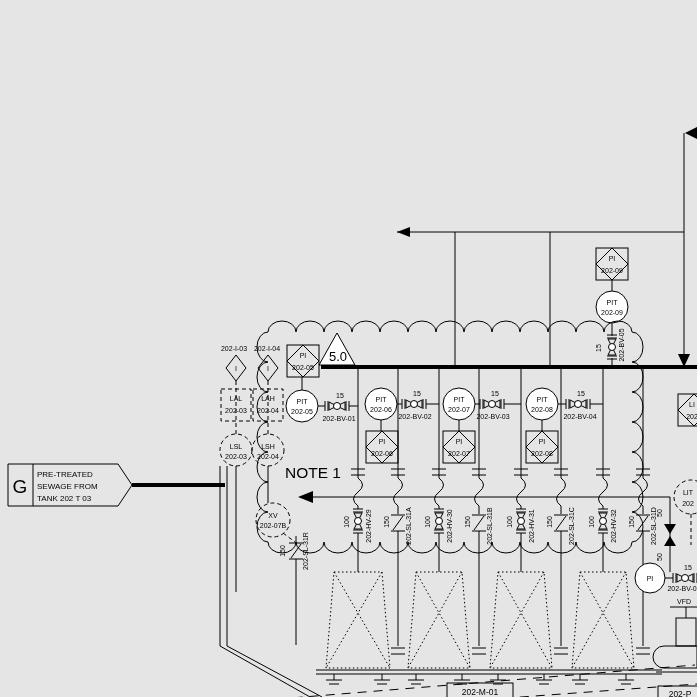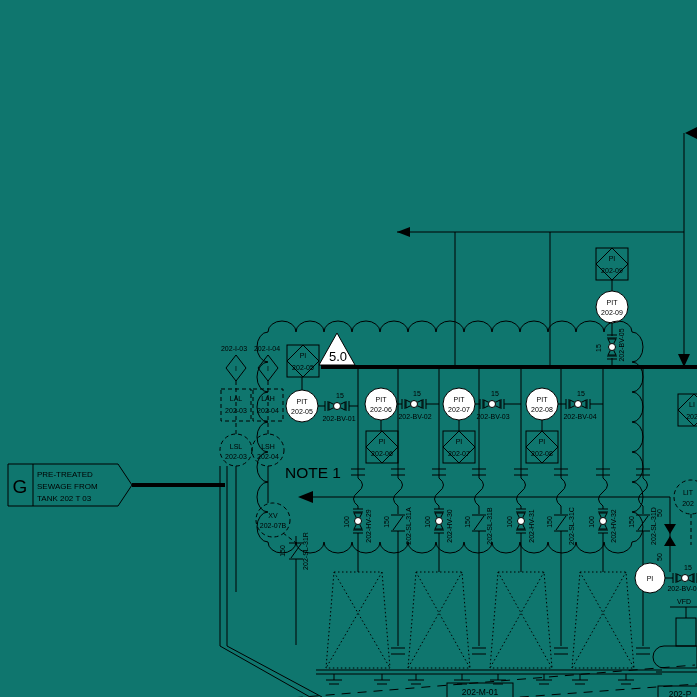--- a/index.html
+++ b/index.html
@@ -1,16 +1,16 @@
 <!DOCTYPE html>
 <html><head>
 <meta charset="utf-8">
 <style>
   html,body{margin:0;padding:0;background:#fff;}
-  .stage{width:697px;height:697px;position:relative;background:#0f766e;overflow:hidden;}
+  .stage{width:697px;height:697px;position:relative;background:#e5e5e5;overflow:hidden;}
   svg{display:block;}
   svg text{font-family:"Liberation Sans","DejaVu Sans",sans-serif;fill:#000;text-anchor:middle;}
   .t7{font-size:7px;} .t8{font-size:8px;} .t9{font-size:8.5px;}
   .t15{font-size:15.5px;} .t19{font-size:19px;} .t13{font-size:13px;}
   .ln{stroke:#000;fill:none;stroke-width:1;}
   .thick{stroke:#000;fill:none;stroke-width:4;}
   .dash{stroke:#000;fill:none;stroke-width:1;stroke-dasharray:4,3;}
   .dot{stroke:#000;fill:none;stroke-width:1;stroke-dasharray:1.5,2.5;}
   .gdash{stroke:#000;fill:none;stroke-width:1;stroke-dasharray:9,7;}
   .blk{fill:#000;stroke:none;}

